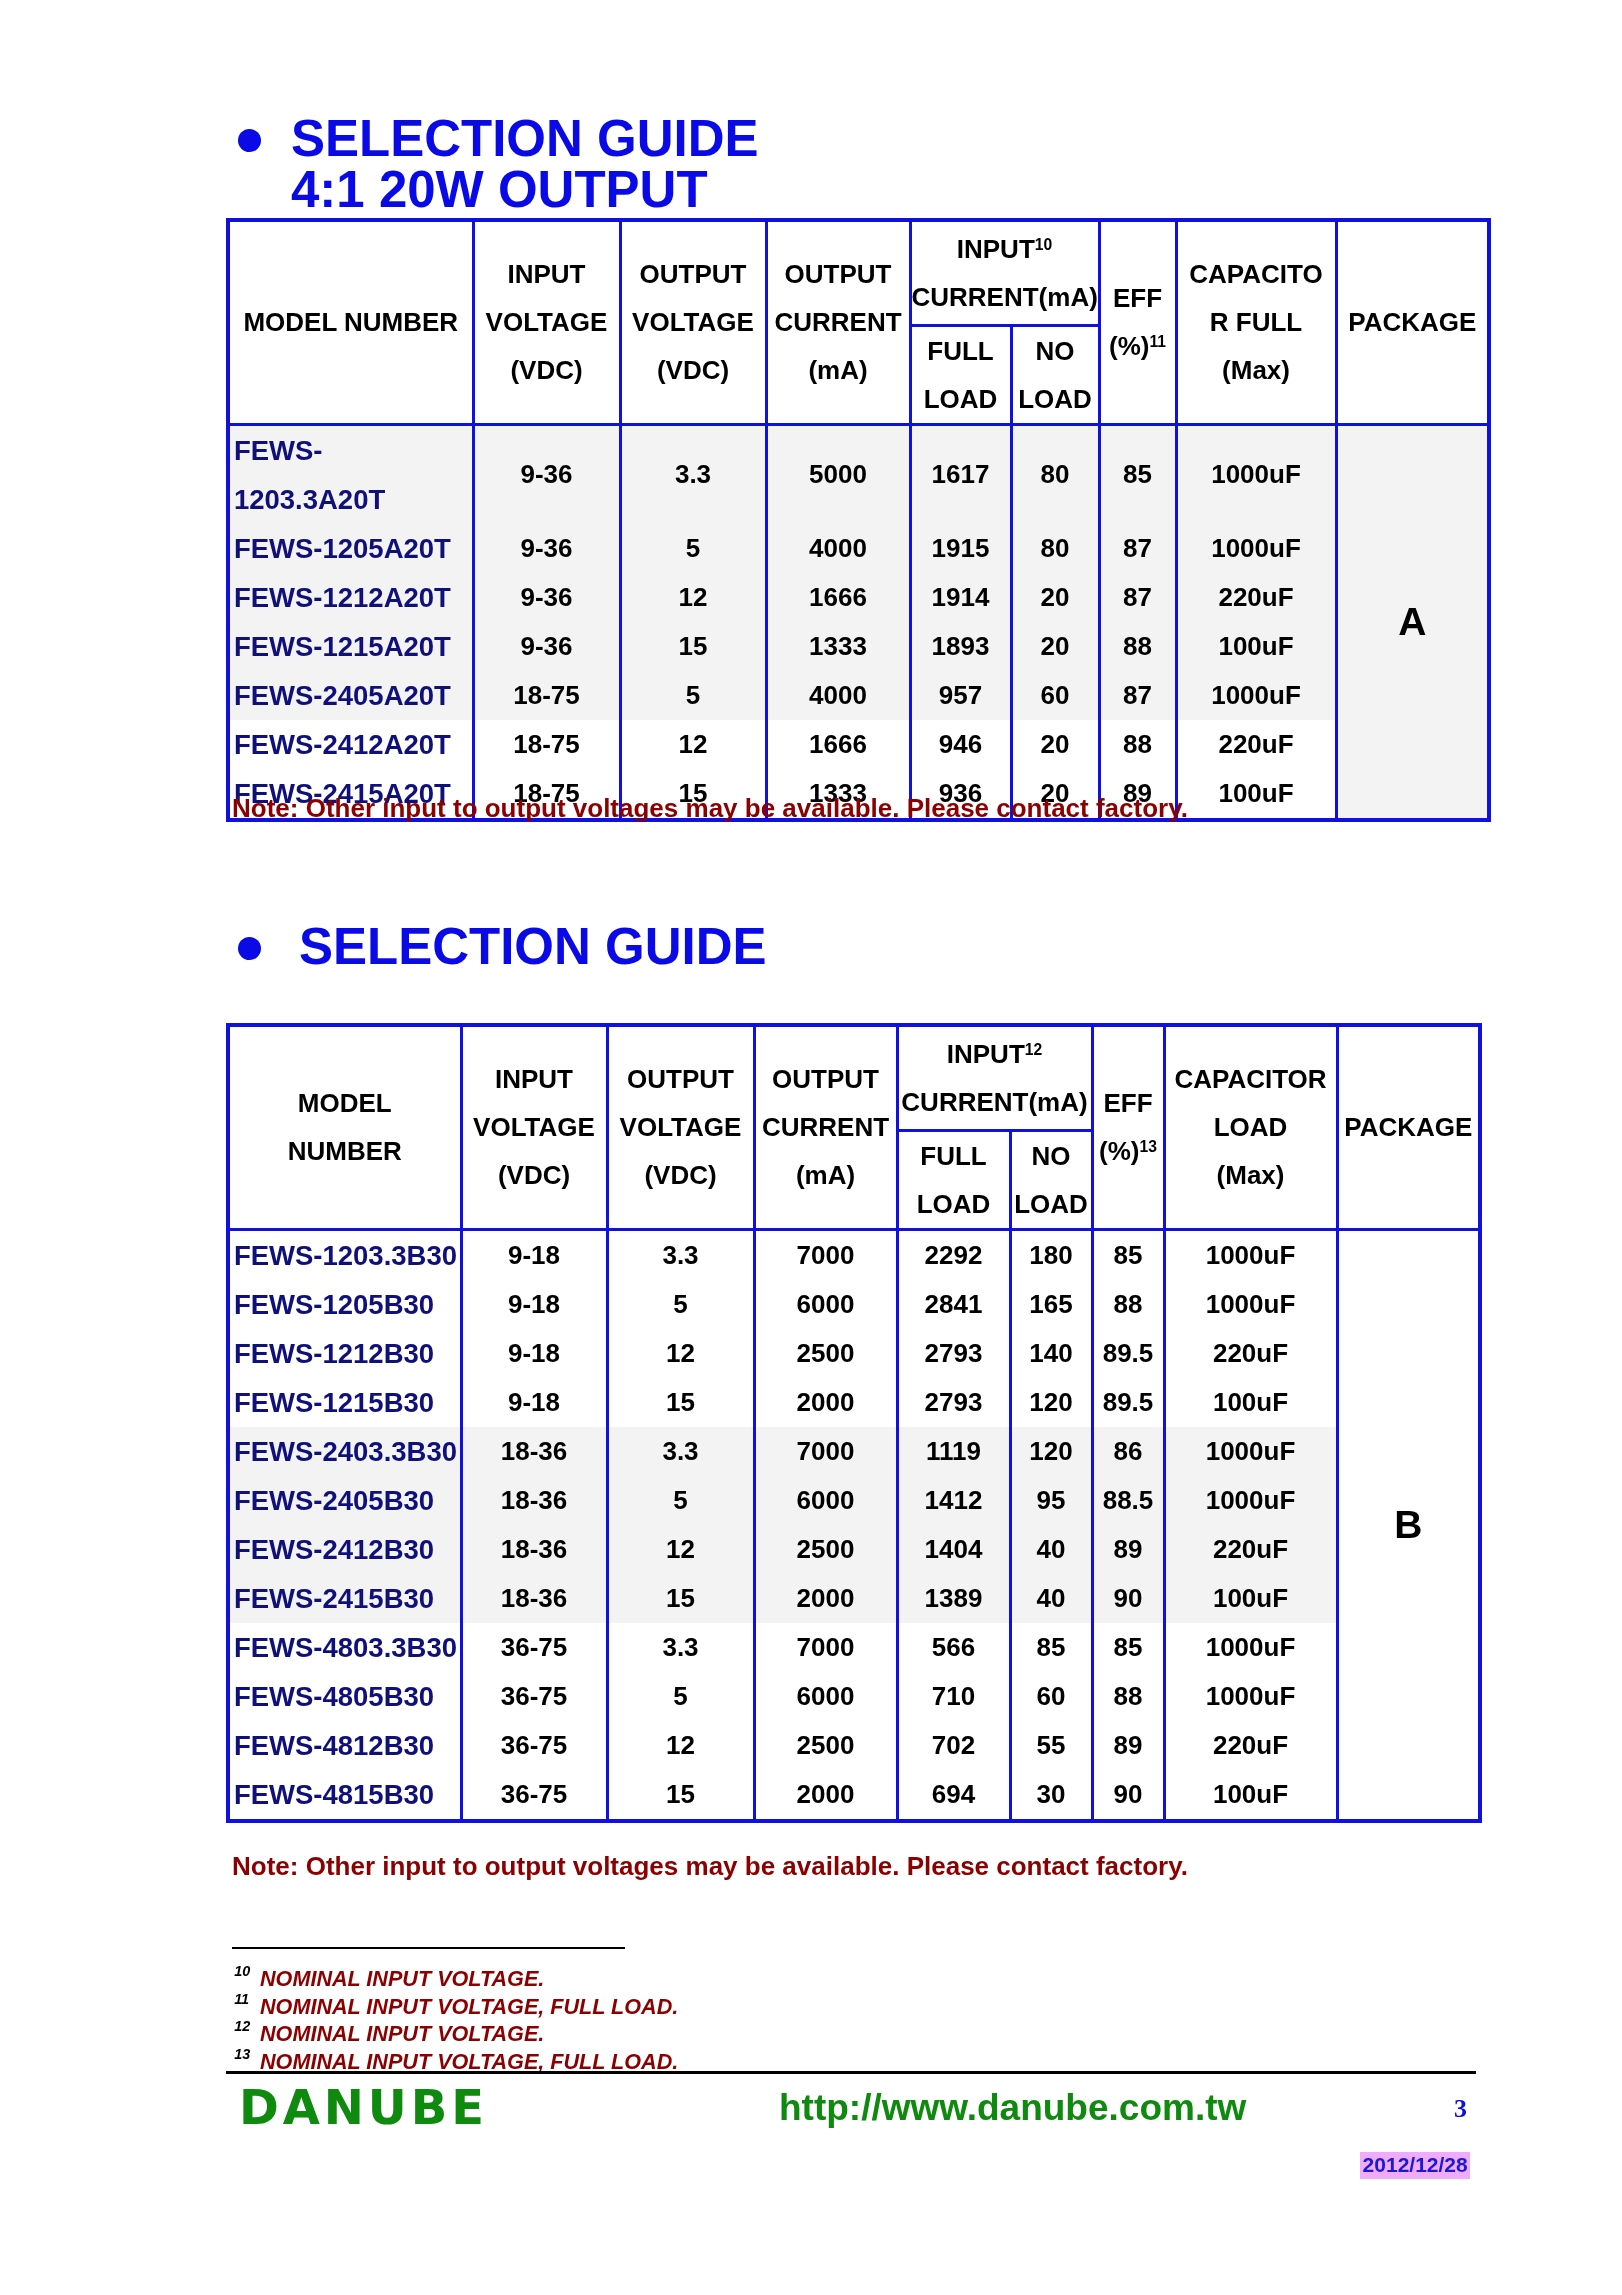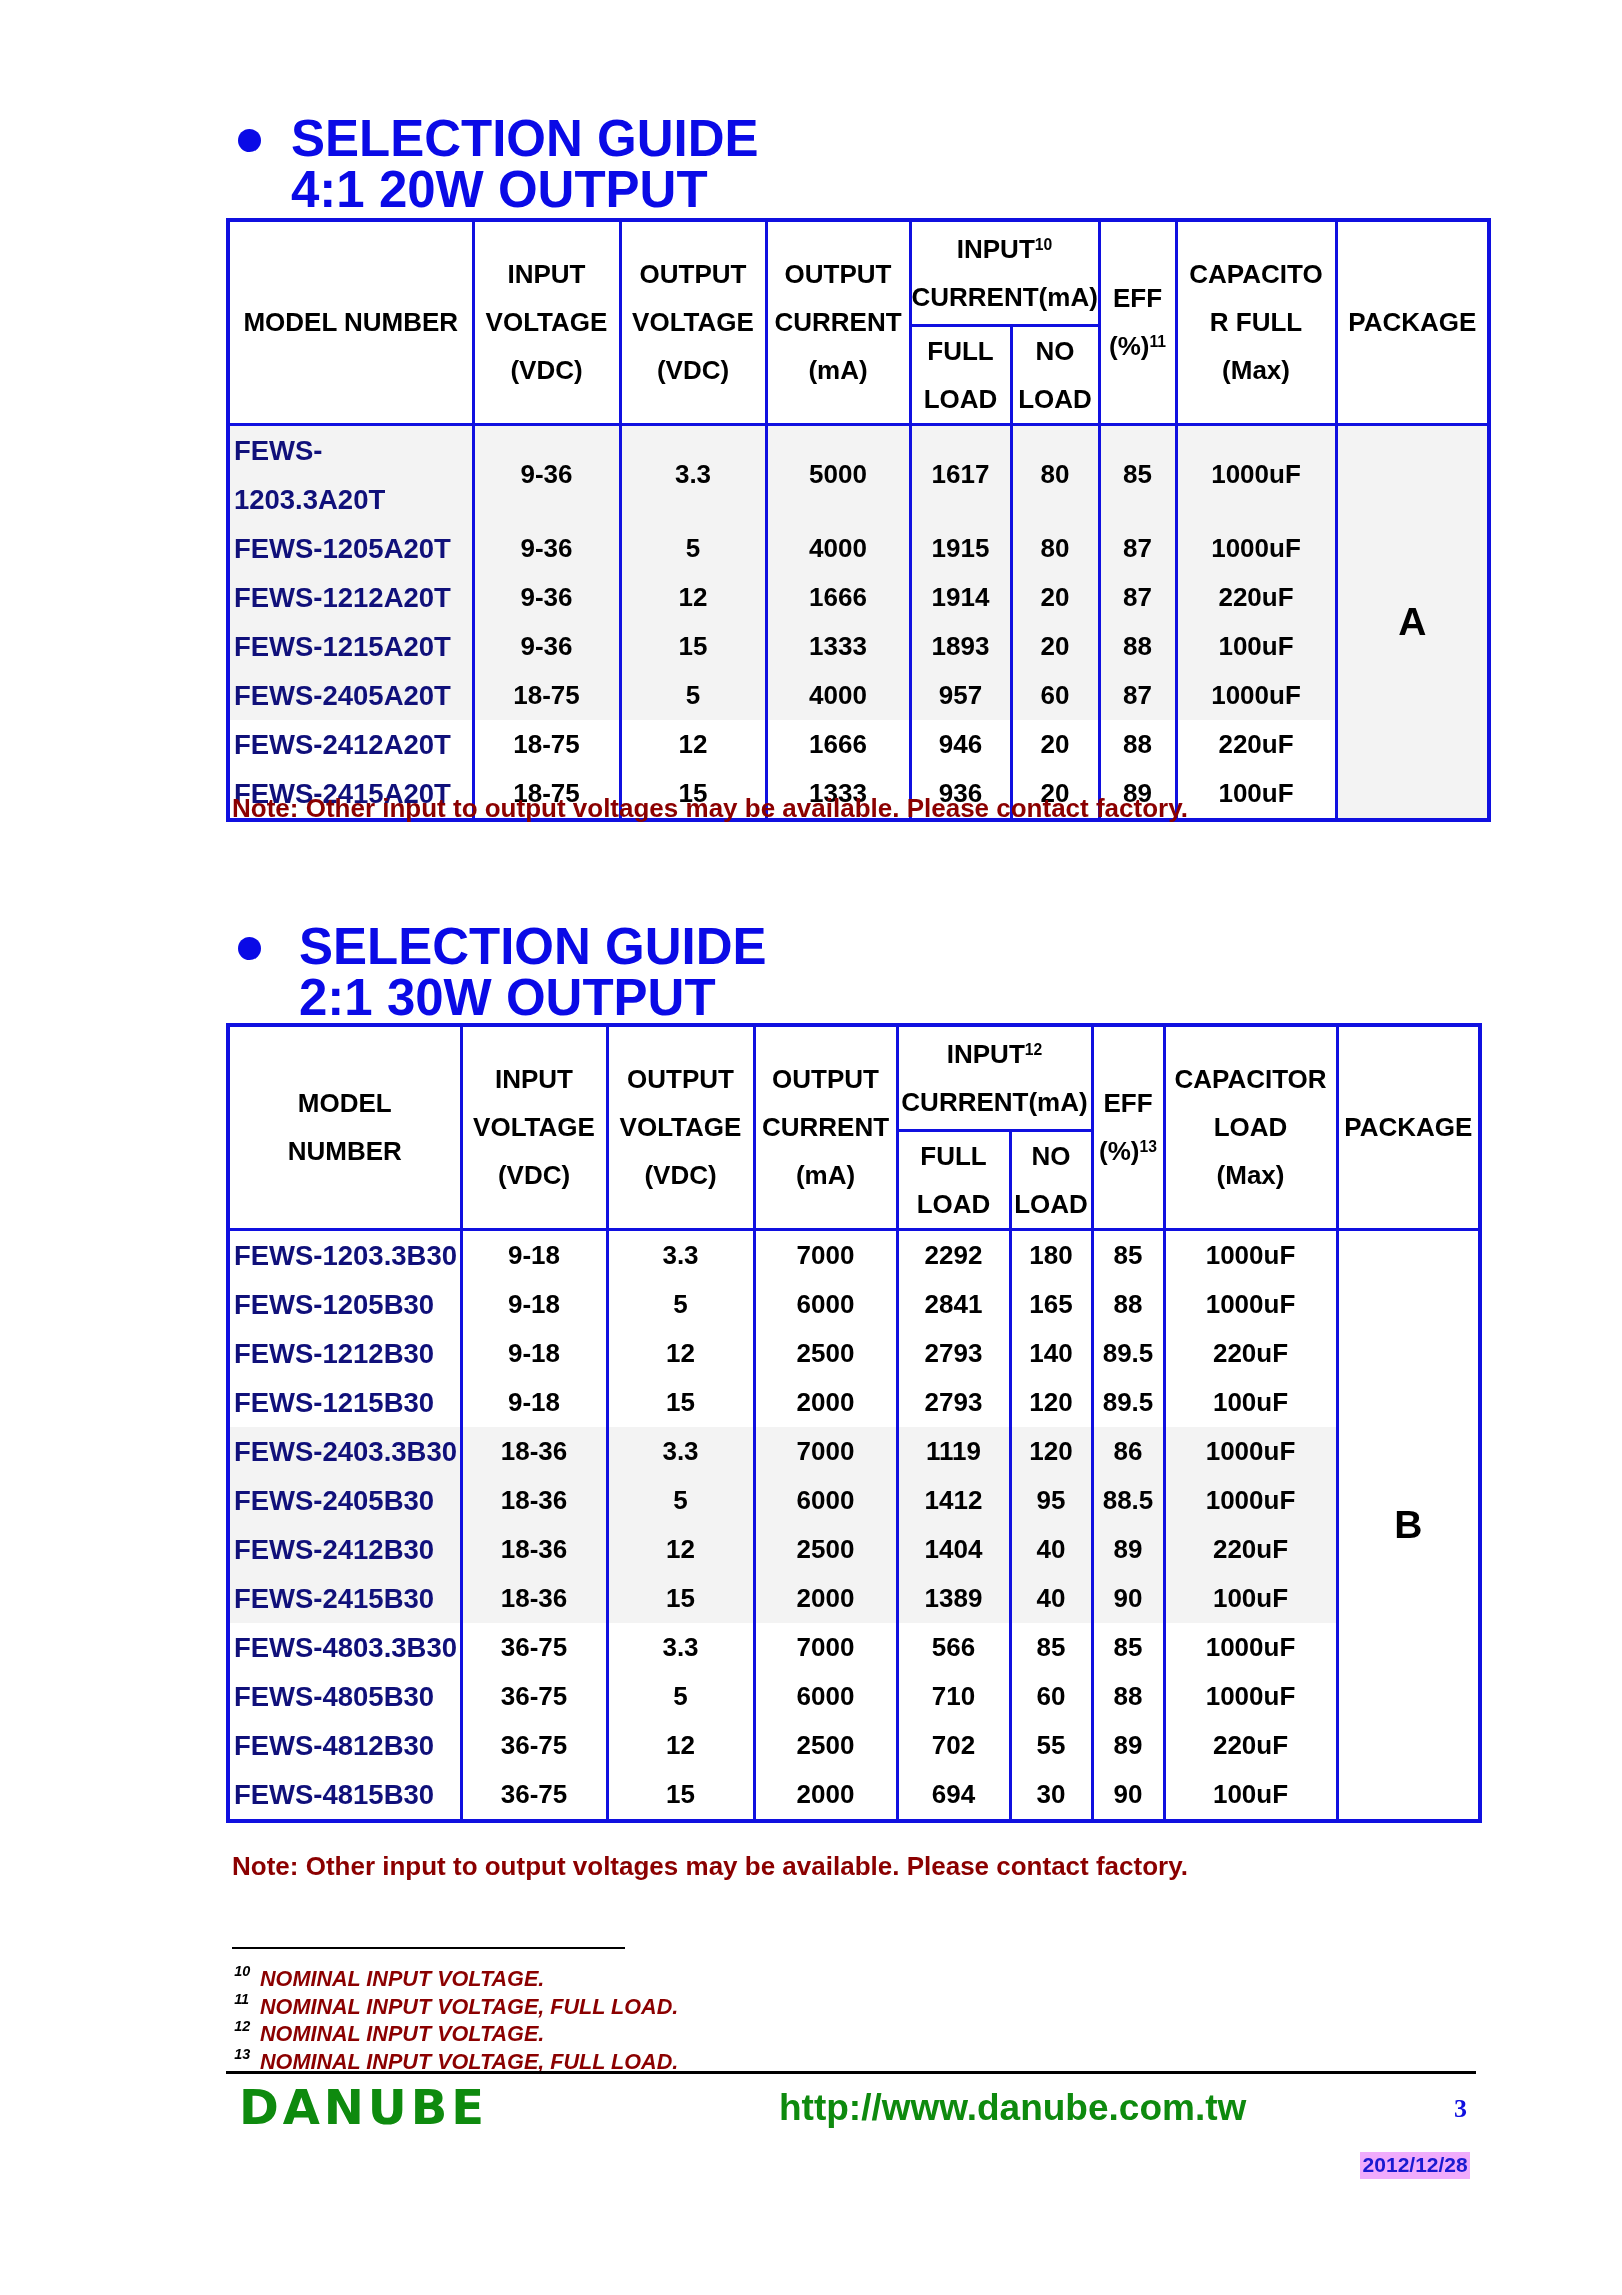--- a/index.html
+++ b/index.html
@@ -173,21 +173,20 @@
       <td class="d">100uF</td>
     </tr>
   </tbody>
 </table>
 
 <div class="note" style="left:232px; top:793px;">Note: Other input to output voltages may be available. Please contact factory.</div>
 
 <div class="section-title" style="left:232px; top:921px; width:589px; height:105px;">
   <span class="bullet" style="left:5.9px; top:15.7px;"></span>
   <span class="line" style="left:67px; top:0;">SELECTION GUIDE</span>
-  <span class="line" style="left:67px; top:51px;">2:1 30W OUTPUT</span>
 </div>
 
 <table class="guide" style="left:226px; top:1023px; width:1252px;">
   <colgroup>
     <col style="width:233px">
       <col style="width:146px">
       <col style="width:147px">
       <col style="width:143px">
     <col style="width:113px">
       <col style="width:82px">

